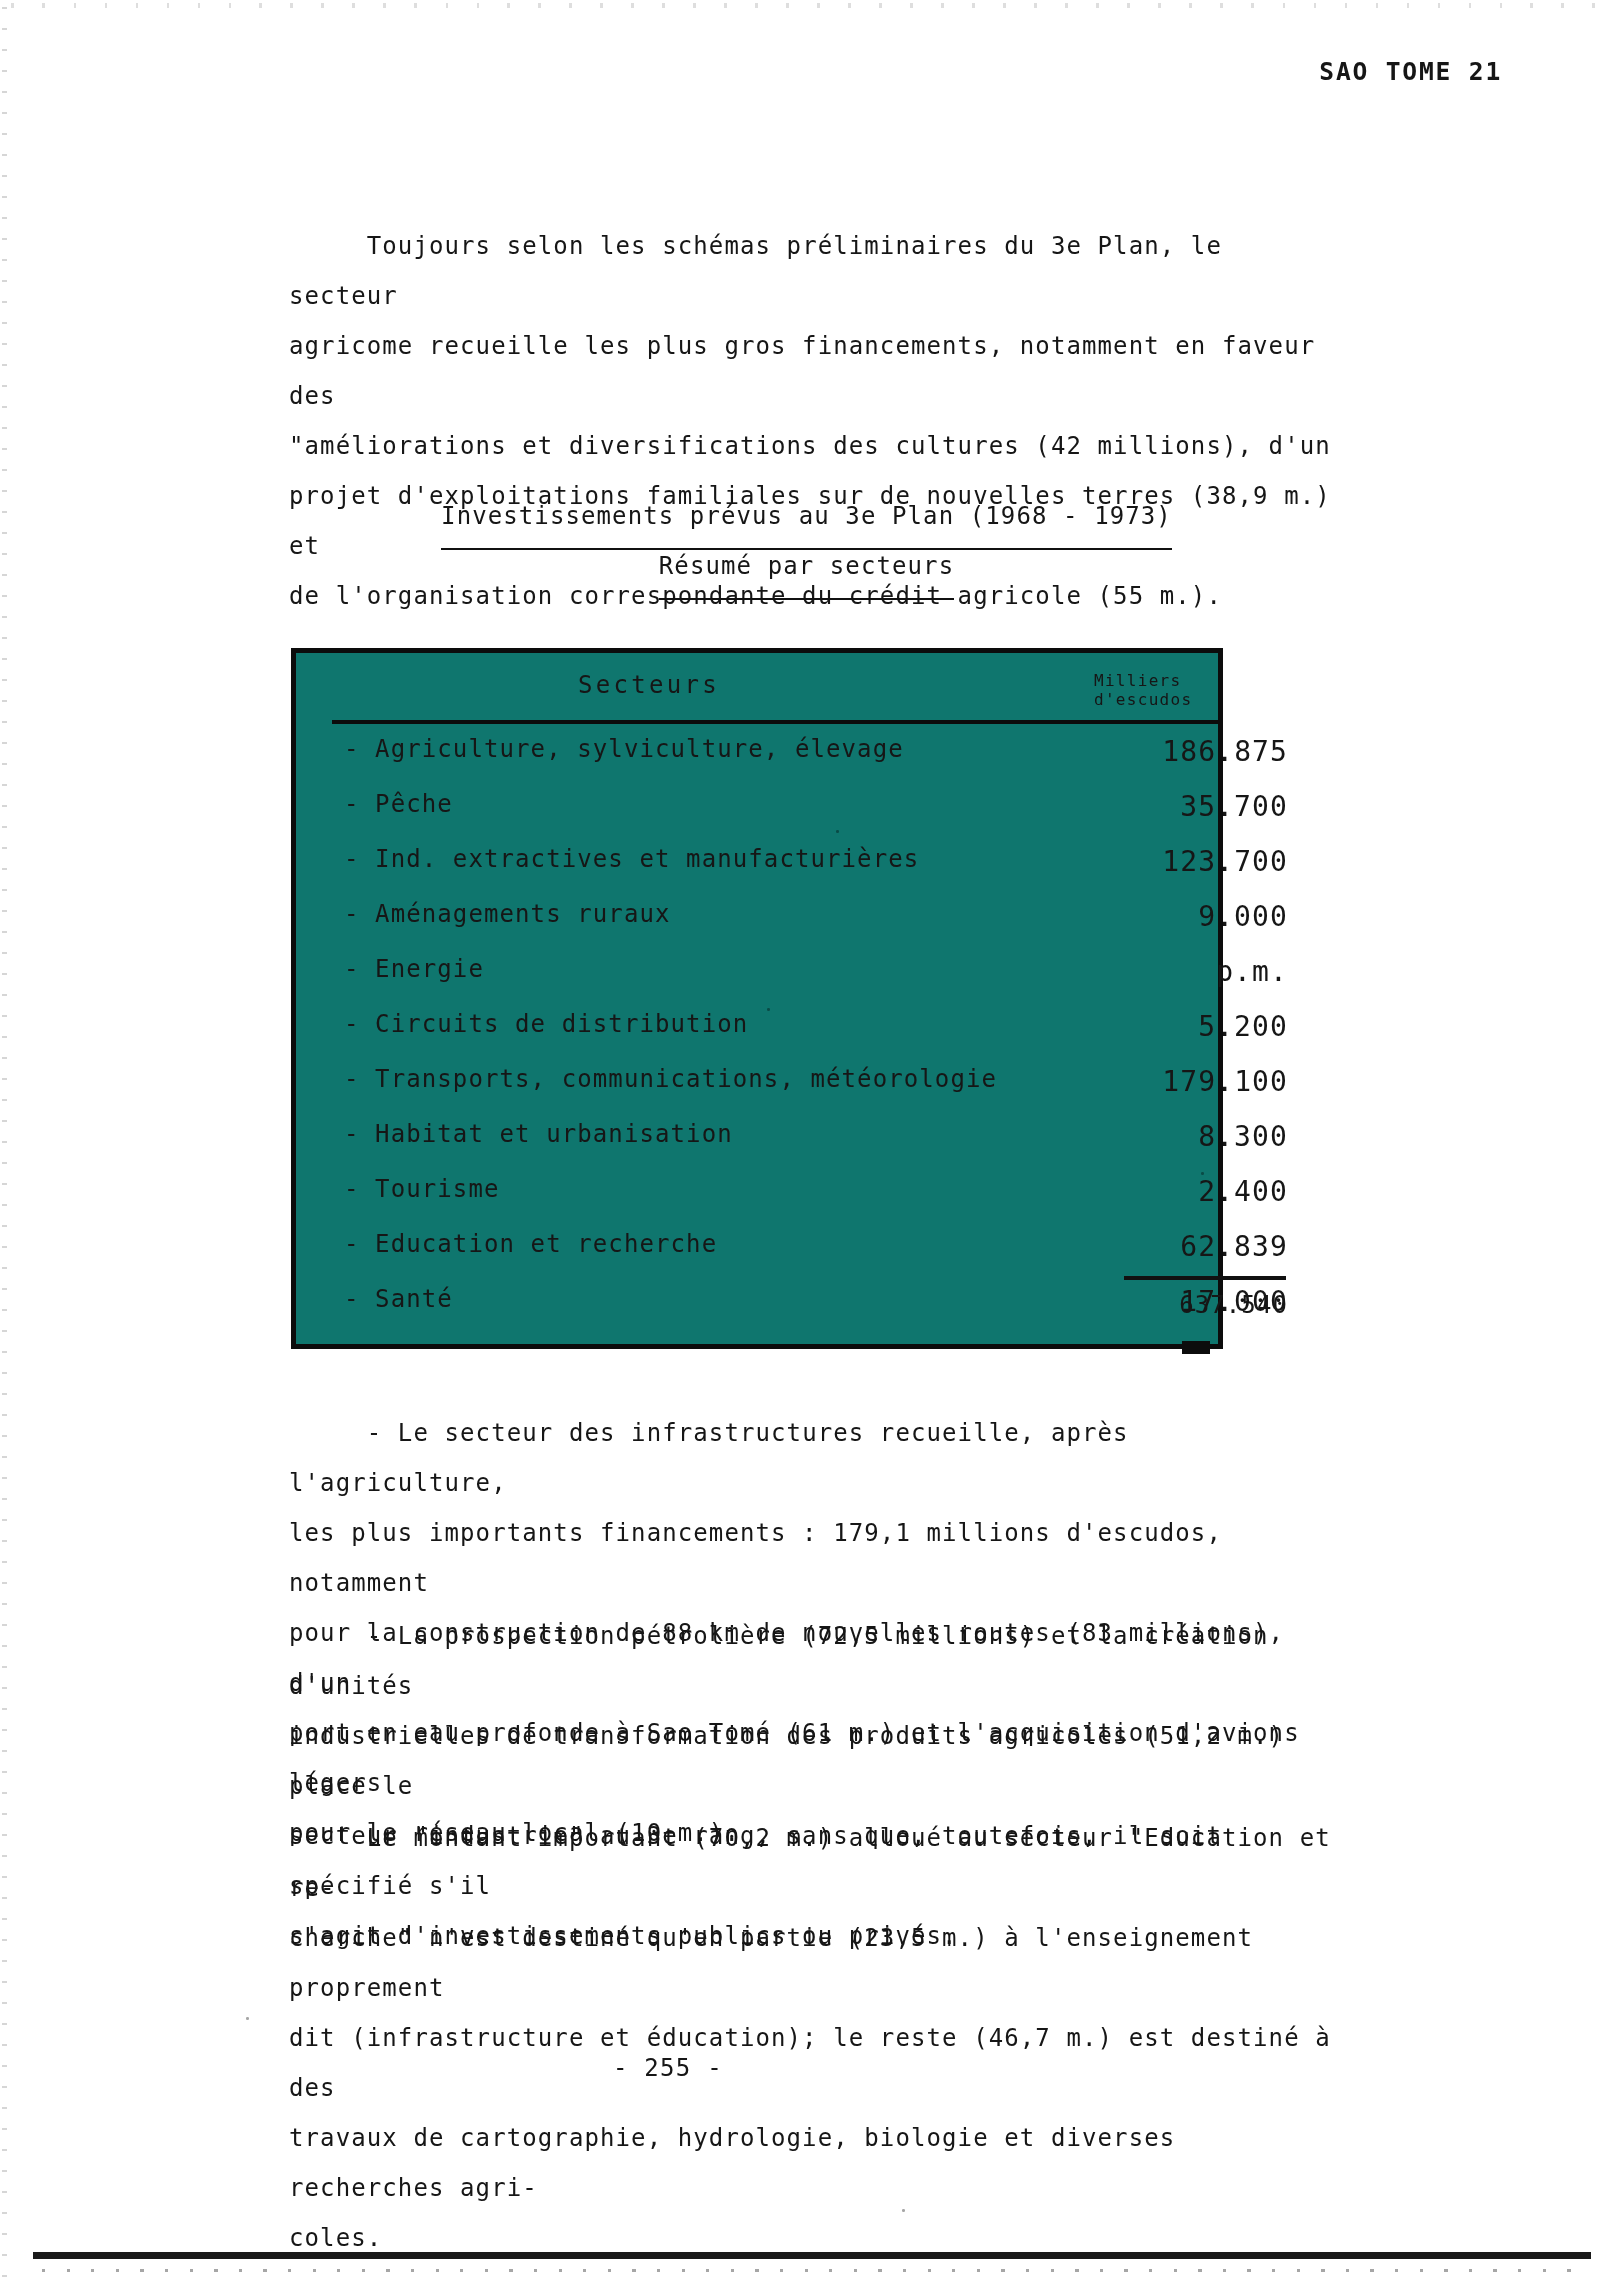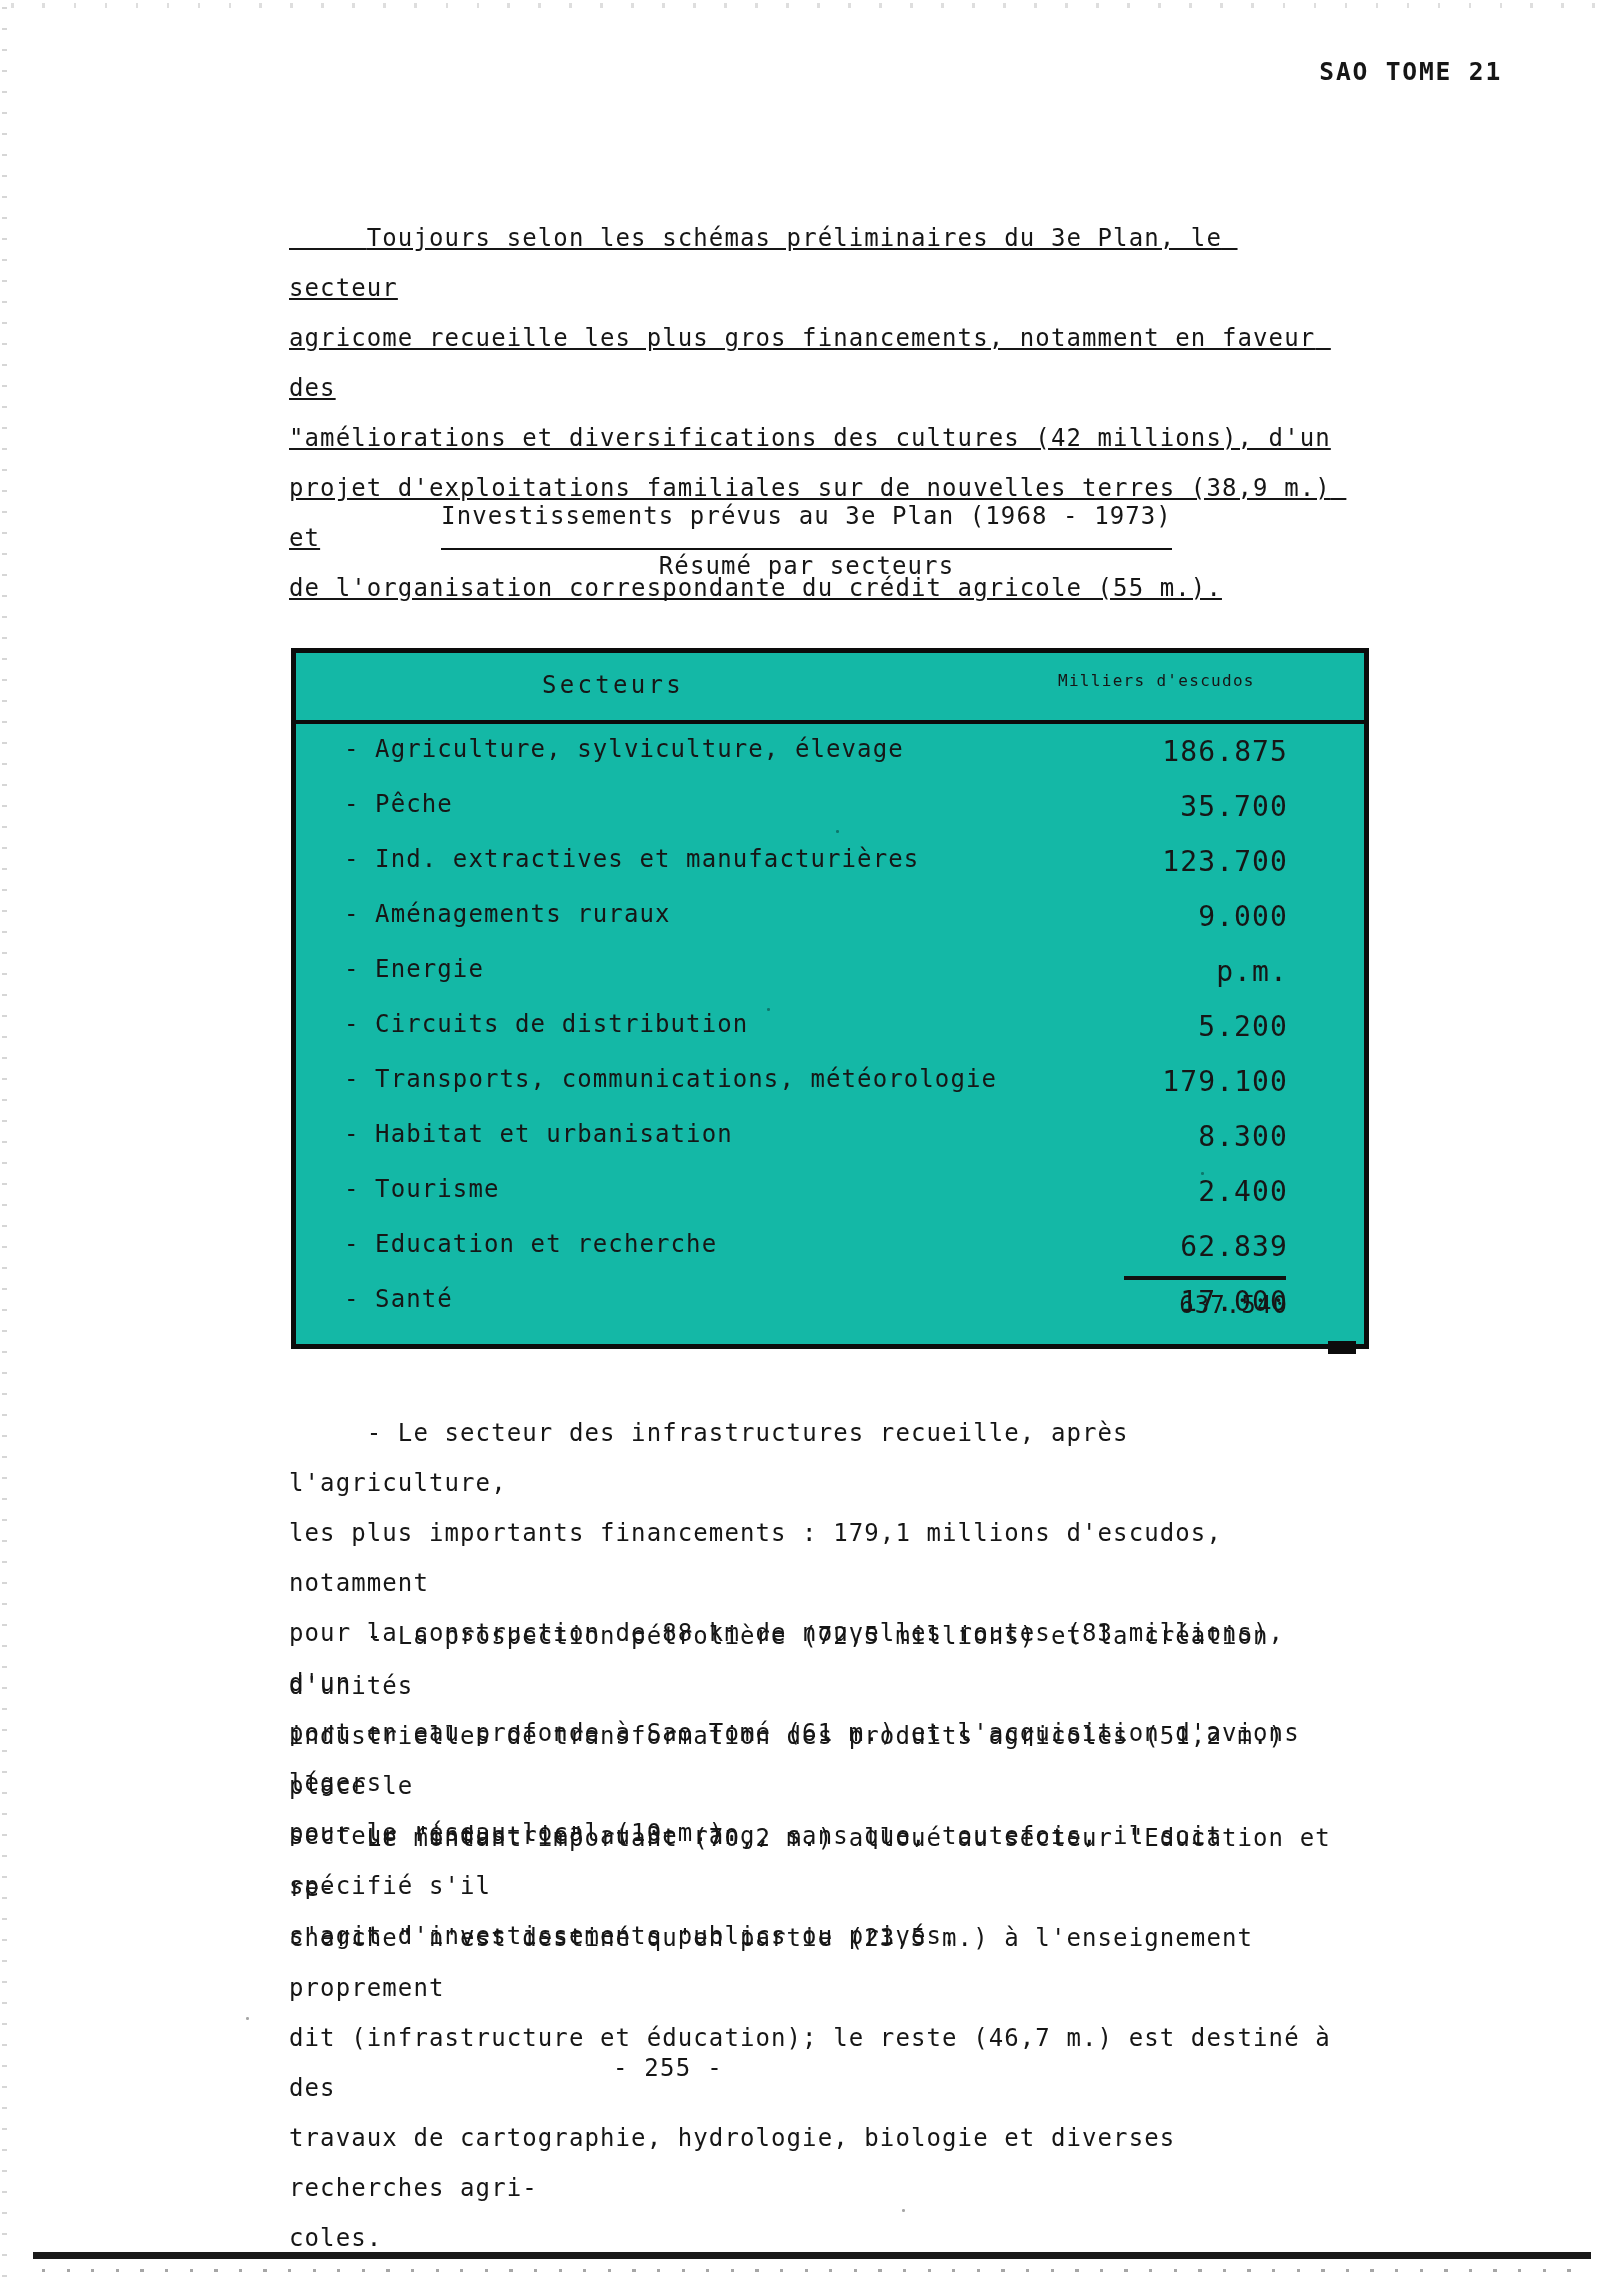--- a/index.html
+++ b/index.html
@@ -71,21 +71,21 @@
   .body-text {
     position: absolute;
     left: 289px;
     width: 1049px;
     font-size: 24px;
     line-height: 50px;
     letter-spacing: 1.1px;
     white-space: pre-wrap;
   }
 
-  .para-1 { top: 213px; text-decoration: underline; }
+  .para-1 { top: 221px; }
 
   .tbl-title {
     position: absolute;
     width: 1613px;
     text-align: center;
     font-size: 24px;
     letter-spacing: 1.1px;
     top: 502px;
   }
   .tbl-subtitle {
@@ -100,25 +100,26 @@
     display: inline-block;
     border-bottom: 2.5px solid #111;
     padding-bottom: 18px;
   }
 
   
   .tbl-box {
     position: absolute;
     left: 291px;
     top: 648px;
-    width: 1078px;
+    width: 932px;
     height: 701px;
     border: 5.7px solid #0c0c0c;
     box-sizing: border-box;
-    background: #14b8a6;
+    background: #0f766e;
+    padding-left: 36px;
   }
   .tbl-head {
     position: relative;
     height: 67px;
   }
   .tbl-head-sep {
     position: absolute;
     left: 0;
     top: 67px;
     width: 100%;

